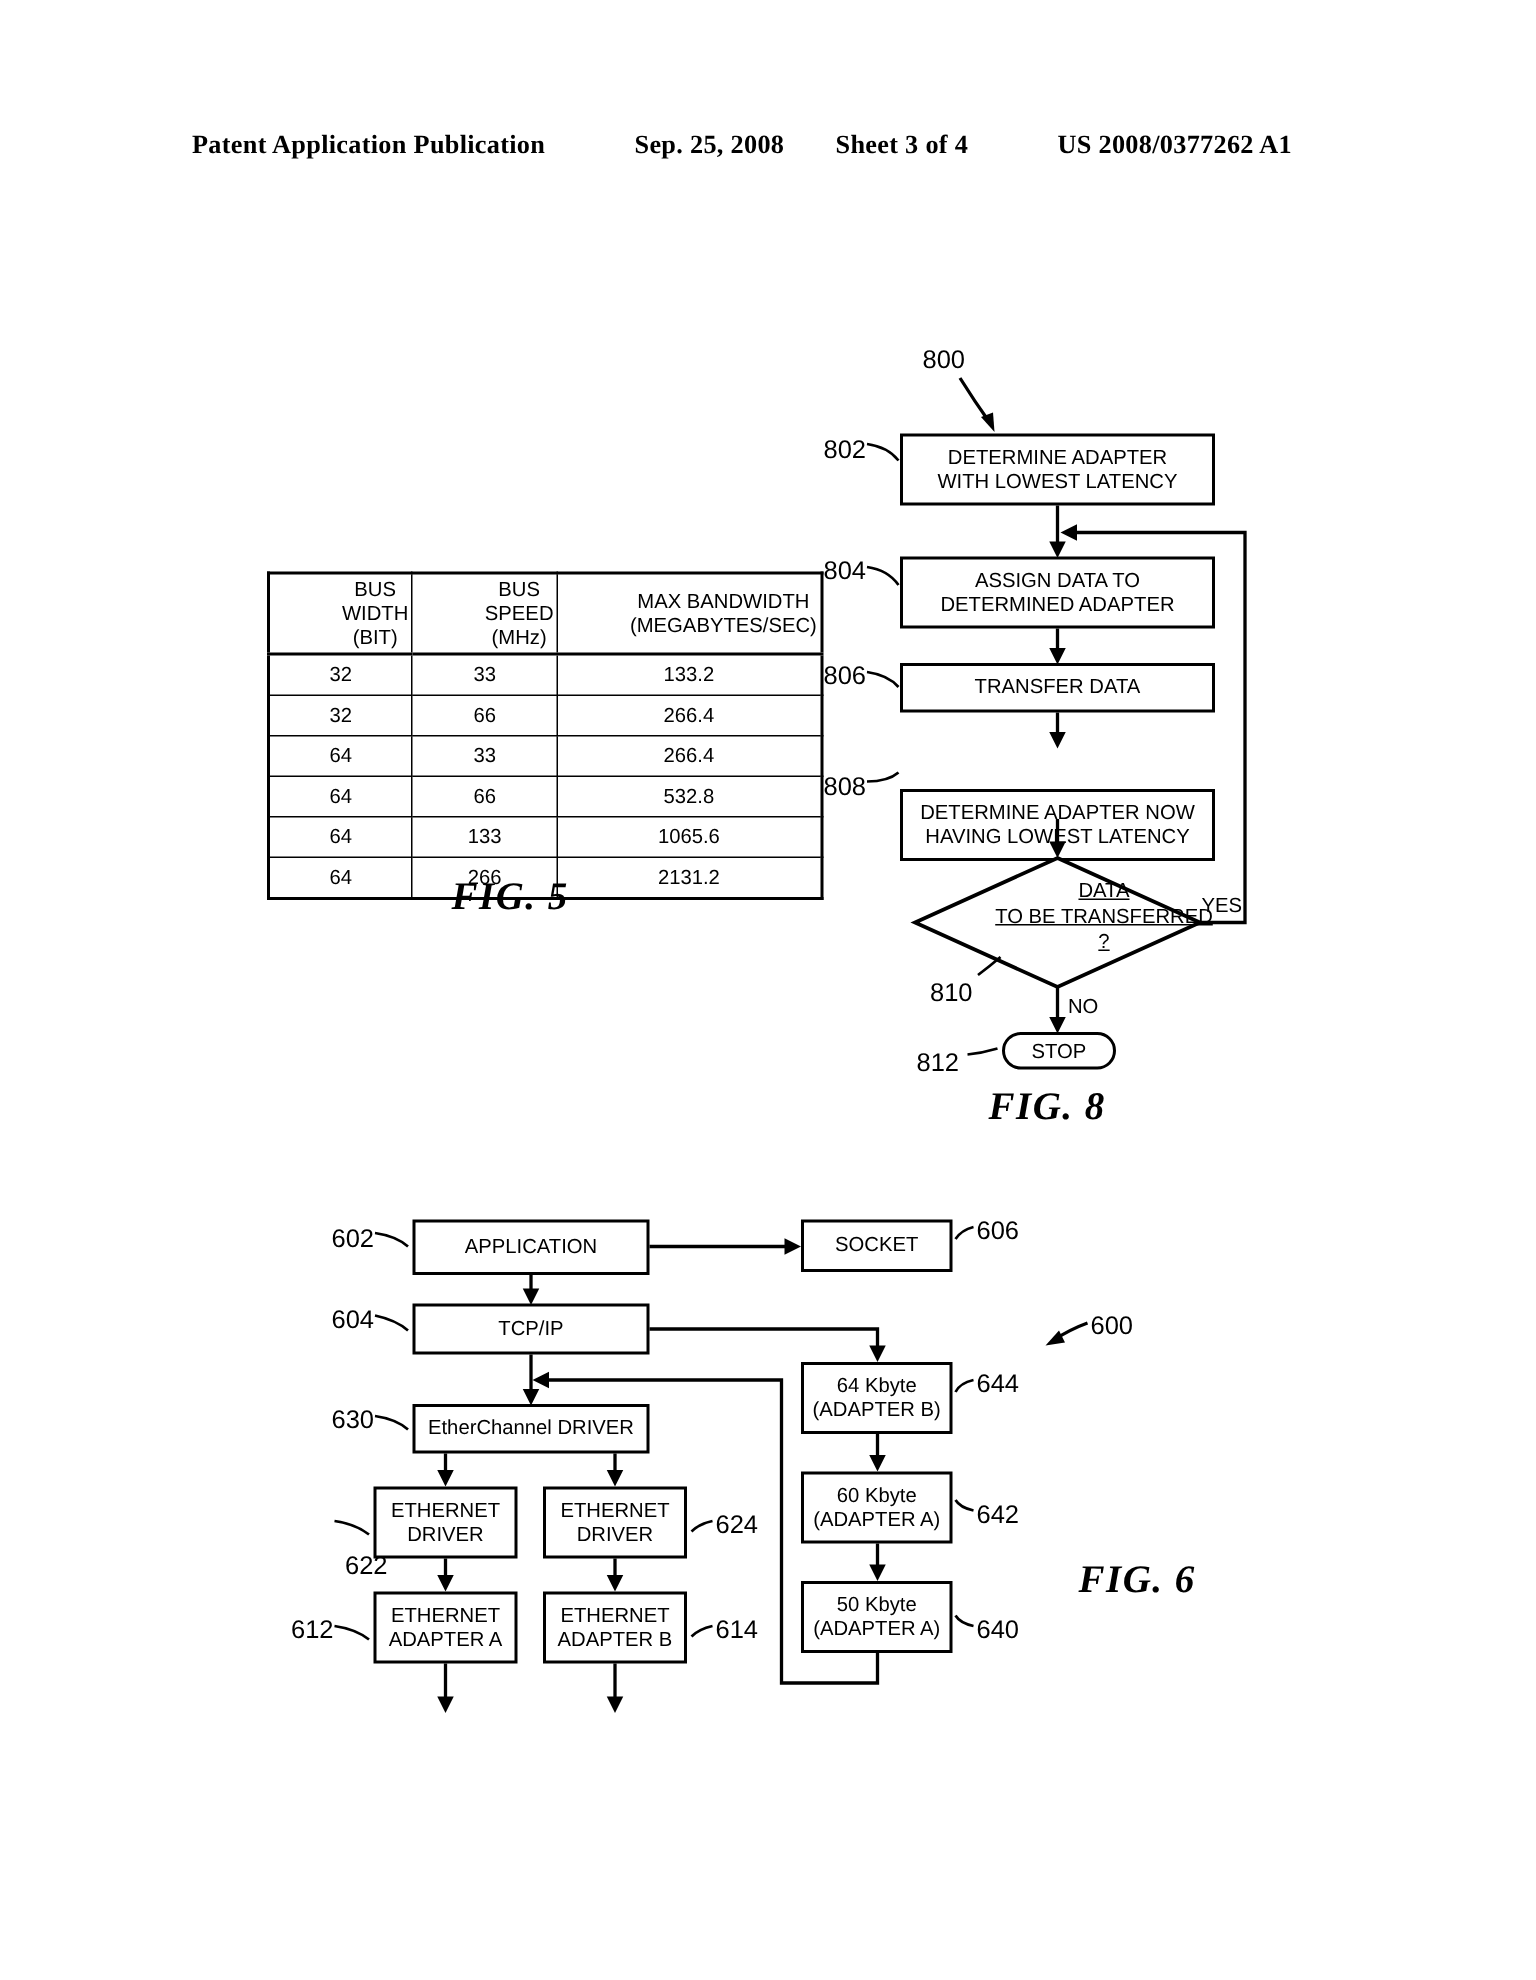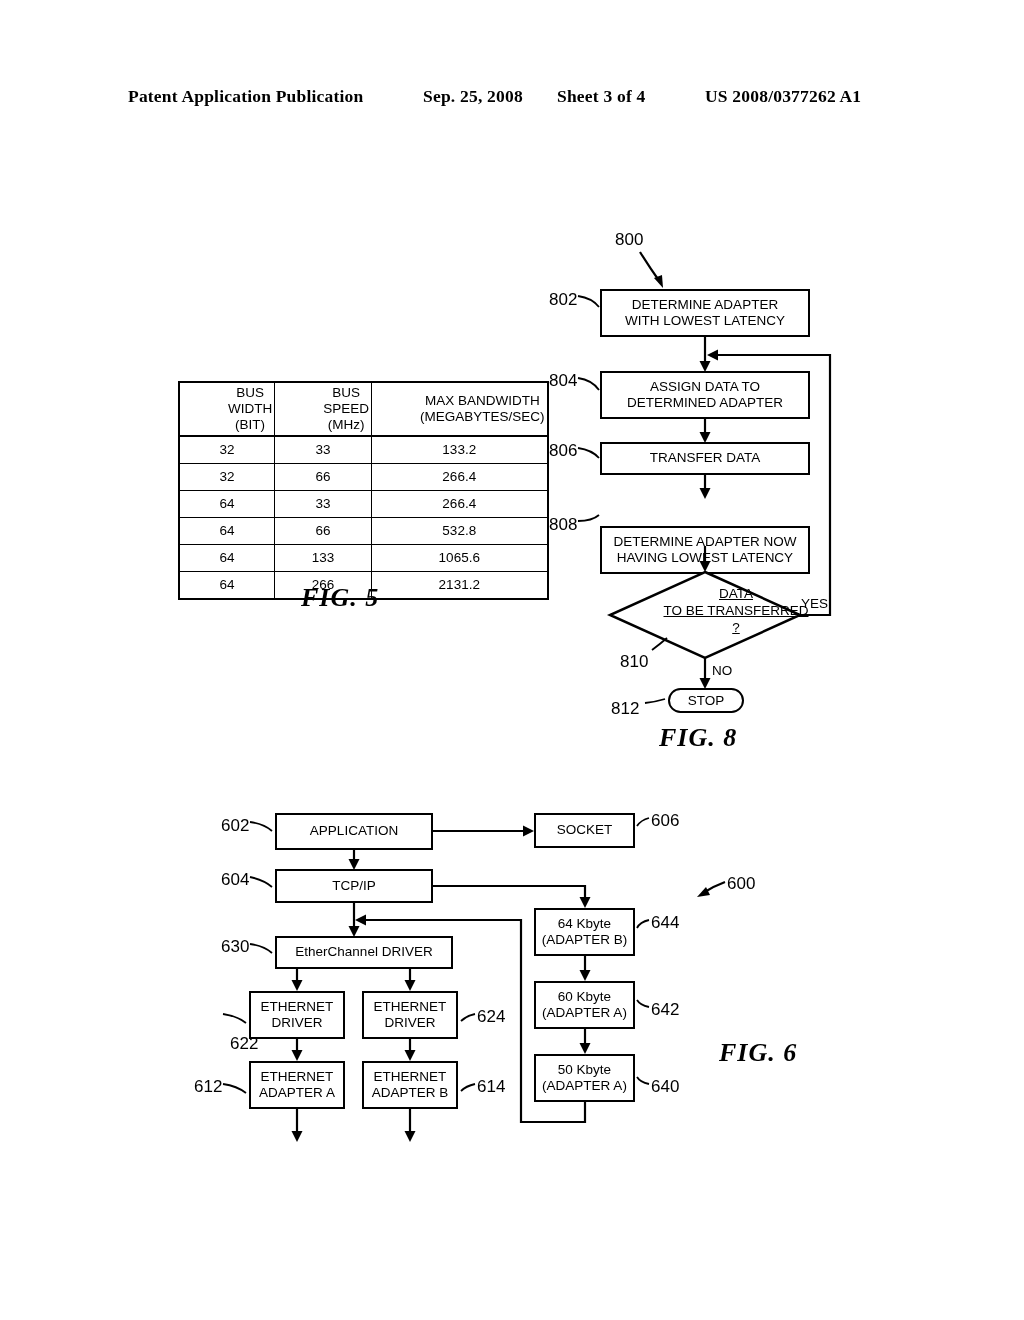--- a/index.html
+++ b/index.html
@@ -248,21 +248,21 @@
 
 <div class="pbox" style="left:275px; top:813px; width:158px; height:37px;">APPLICATION</div>
 <div class="reflabel" style="left:221px; top:816px;">602</div>
 
 <div class="pbox" style="left:275px; top:869px; width:158px; height:34px;">TCP/IP</div>
 <div class="reflabel" style="left:221px; top:870px;">604</div>
 
 <div class="pbox" style="left:534px; top:813px; width:101px; height:35px;">SOCKET</div>
 <div class="reflabel" style="left:651px; top:811px;">606</div>
 
-<div class="pbox" style="left:275px; top:936px; width:178px; height:33px;">EtherChannel DRIVER</div>
+<div class="pbox" style="left:275px; top:936px; width:158px; height:33px;">EtherChannel DRIVER</div>
 <div class="reflabel" style="left:221px; top:937px;">630</div>
 
 <div class="pbox" style="left:249px; top:991px; width:96px; height:48px;">ETHERNET
 DRIVER</div>
 <div class="reflabel" style="left:194px; top:1034px;margin-left:36px;">622</div>
 
 <div class="pbox" style="left:362px; top:991px; width:96px; height:48px;">ETHERNET
 DRIVER</div>
 <div class="reflabel" style="left:477px; top:1007px;">624</div>
 

